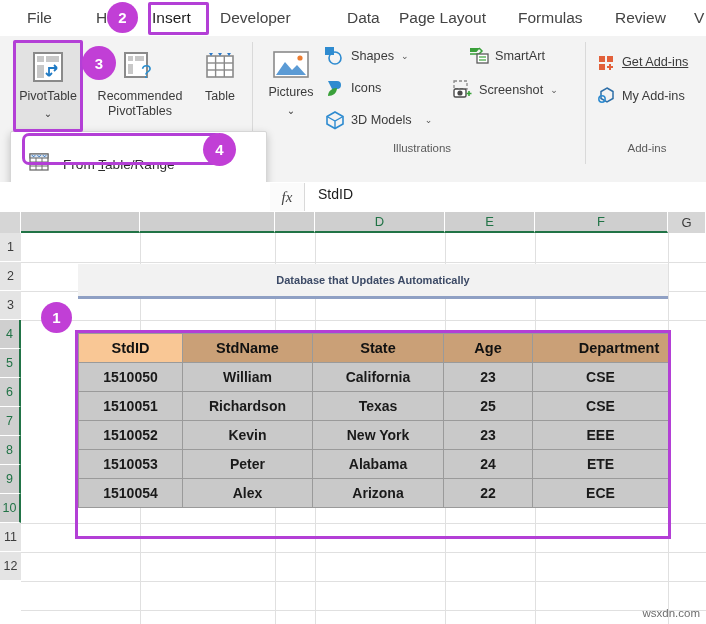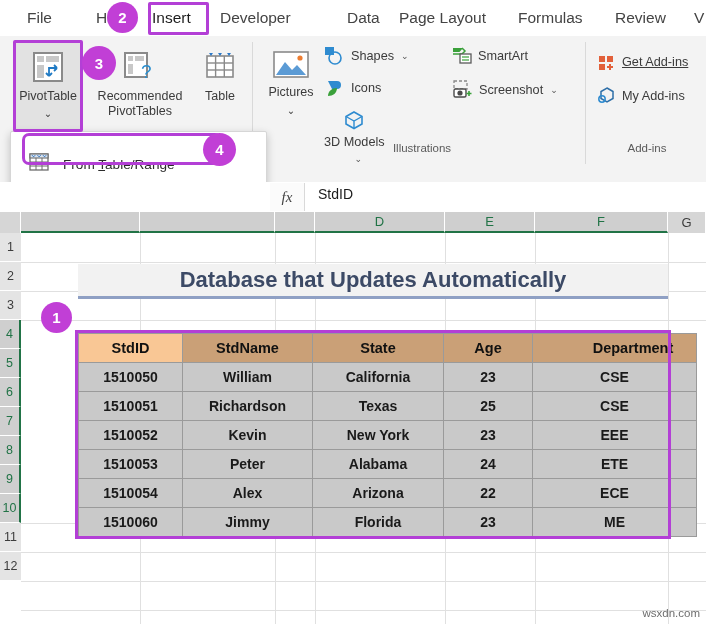--- a/index.html
+++ b/index.html
@@ -131,21 +131,21 @@
   .gline-v{position:absolute;width:1px;background:#e0e0e0;}
   .gline-h{position:absolute;height:1px;background:#e0e0e0;}
 
   
   .titlebanner{
     position:absolute;left:78px;top:264px;width:590px;height:35px;
     background:#f2f2f2;border-bottom:3px solid #8fa0c4;
     display:flex;align-items:center;justify-content:center;
     box-sizing:border-box;
   }
-  .titlebanner span{font-size:22px;font-weight:bold;color:#3c4a66;}
+  .titlebanner span{font-size:11px;font-weight:bold;color:#3c4a66;}
 
   
   .dtable{
     position:absolute;left:78px;top:333px;
     border-collapse:collapse;
   }
   .dtable td{
     border:1px solid #9a9a9a;
     height:29px;text-align:center;
     font-size:14px;color:#1a1a1a;
@@ -260,32 +260,32 @@
     <div class="smallitem" style="left:324px;top:42px;">
       <span>
         <svg width="22" height="20" viewBox="0 0 22 20">
           <path d="M4 3 h9 a4 4 0 0 1 0 8 h-5" fill="#2e8bd0"></path>
           <path d="M13 10 c-5 0 -9 3 -9 8 c5 0 9 -3 9 -8 z" fill="#3aa03a"></path>
         </svg>
       </span>
       <span>Icons</span>
     </div>
 
-    <div class="smallitem" style="left:324px;top:74px;flex-direction:column;">
+    <div class="smallitem" style="left:324px;top:74px;">
       <span>
         <svg width="22" height="20" viewBox="0 0 22 20">
           <path d="M11 2 L19 6.5 L19 14 L11 18.5 L3 14 L3 6.5 Z" fill="none" stroke="#2e8bd0" stroke-width="1.6"></path>
           <path d="M3 6.5 L11 11 L19 6.5 M11 11 L11 18.5" fill="none" stroke="#2e8bd0" stroke-width="1.4"></path>
         </svg>
       </span>
       <span>3D Models</span>
       <span class="cv" style="margin-left:8px;">⌄</span>
     </div>
 
-    <div class="smallitem" style="left:451px;top:10px;align-items:center;">
+    <div class="smallitem" style="left:468px;top:10px;align-items:center;">
       <span>
         <svg width="22" height="20" viewBox="0 0 22 20">
           <path d="M2 2 h10 l-3.5 4 h-6.5 z" fill="#3aa03a"></path>
           <path d="M2 8 h9 l3 -3 l-3 -3" fill="none" stroke="#3aa03a" stroke-width="1.5"></path>
           <rect x="9" y="8" width="11" height="9" fill="#ffffff" stroke="#5a5a5a" stroke-width="1.3"></rect>
           <line x1="11" y1="11" x2="18" y2="11" stroke="#3aa03a" stroke-width="1.2"></line>
           <line x1="11" y1="14" x2="18" y2="14" stroke="#3aa03a" stroke-width="1.2"></line>
         </svg>
       </span>
       <span>SmartArt</span>
@@ -429,21 +429,21 @@
     <span>Database that Updates Automatically</span>
   </div>
 
   <table class="dtable">
     <thead>
       <tr>
         <td class="active" style="width:104px;">StdID</td>
         <td style="width:130px;">StdName</td>
         <td style="width:131px;">State</td>
         <td style="width:89px;">Age</td>
-        <td style="width:164px;padding-left:38px;">Department</td>
+        <td style="width:136px;padding-left:38px;">Department</td>
       </tr>
     </thead>
     <tbody>
       <tr>
         <td>1510050</td>
         <td>William</td>
         <td>California</td>
         <td>23</td>
         <td>CSE</td>
       </tr>
@@ -468,27 +468,20 @@
         <td>24</td>
         <td>ETE</td>
       </tr>
       <tr>
         <td>1510054</td>
         <td>Alex</td>
         <td>Arizona</td>
         <td>22</td>
         <td>ECE</td>
       </tr>
-      <tr>
-        <td>1510060</td>
-        <td>Jimmy</td>
-        <td>Florida</td>
-        <td>23</td>
-        <td>ME</td>
-      </tr>
     </tbody>
   </table>
 
   <div class="hl sq" style="left:13px;top:40px;width:70px;height:92px;"></div>
   <div class="hl sq" style="left:148px;top:2px;width:61px;height:33px;"></div>
   <div class="hl" style="left:22px;top:133px;width:200px;height:32px;border-radius:7px;"></div>
   <div class="tblhl"></div>
 
   <div class="badge" style="left:107px;top:2px;width:31px;height:31px;">2</div>
   <div class="badge" style="left:82px;top:46px;width:34px;height:34px;">3</div>

